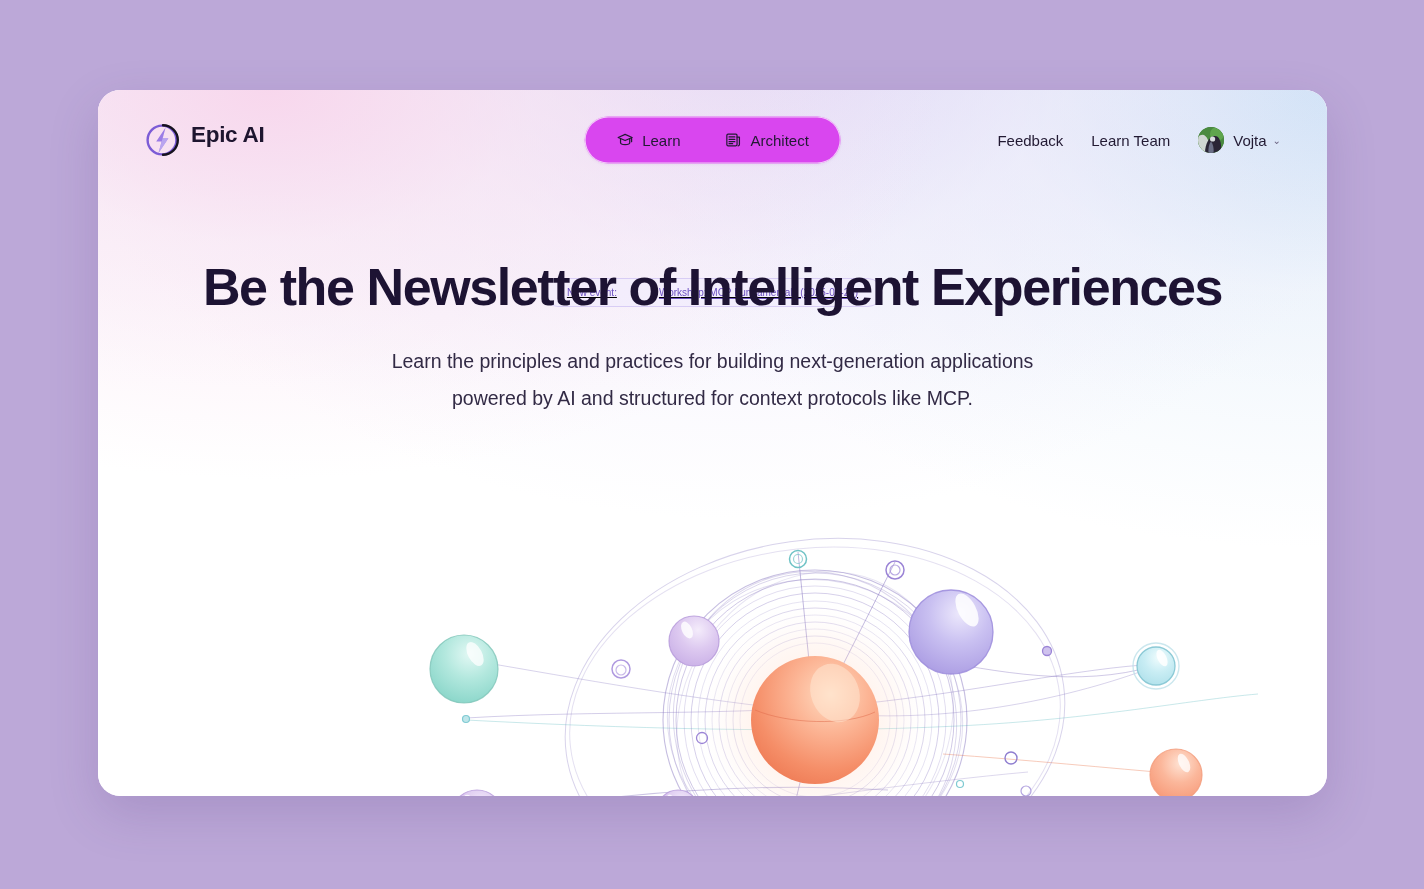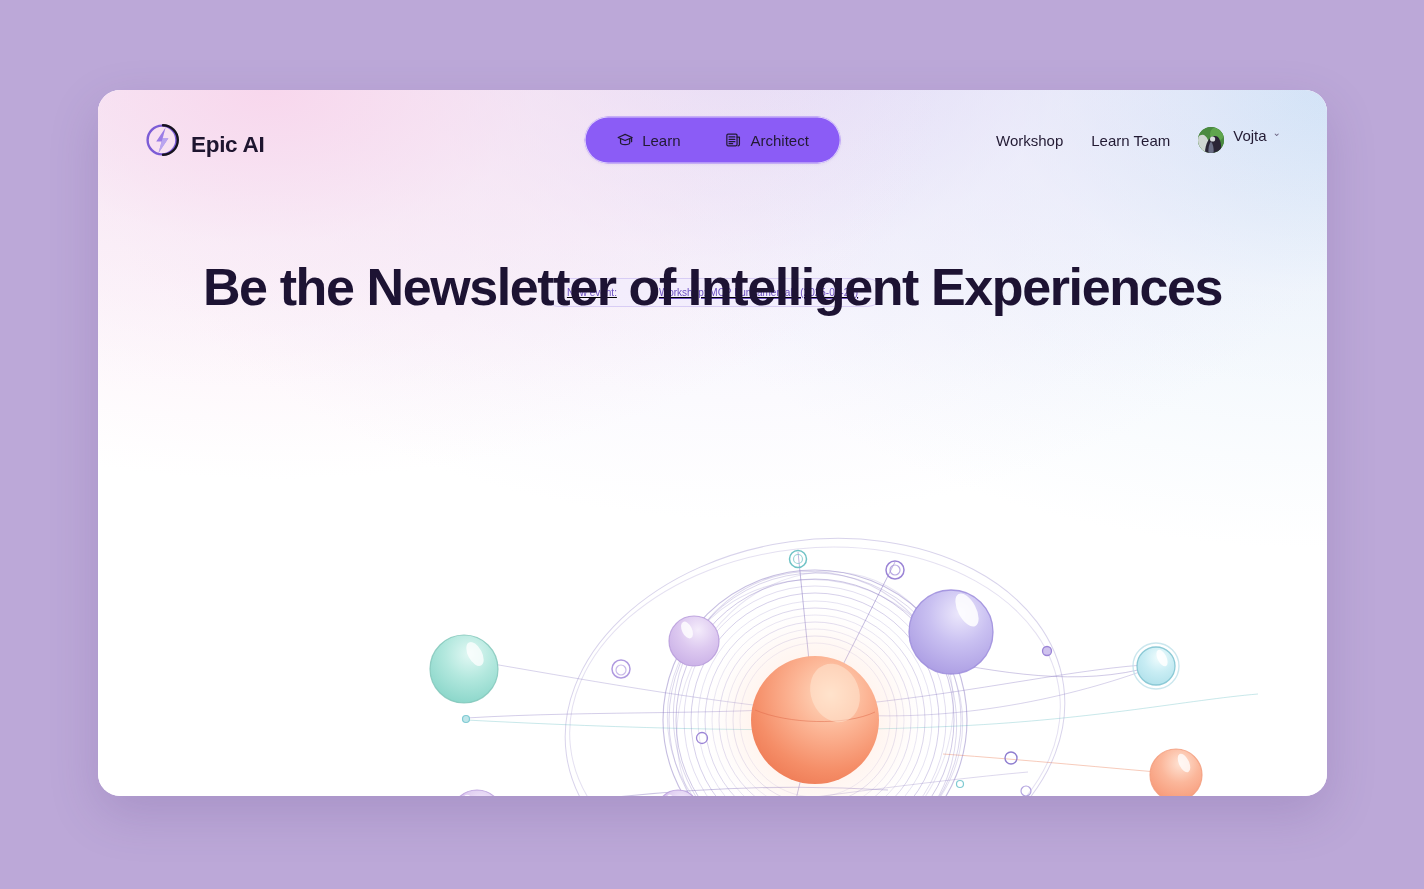--- a/index.html
+++ b/index.html
@@ -34,33 +34,33 @@
       linear-gradient(180deg,#f4eef9 0%, #fbf9fd 22%, #ffffff 42%, #ffffff 100%);
   }
 
   
   .header {
     position:absolute; left:0; top:0;
     width:100%; height:100px;
     display:flex; align-items:center;
     padding:0 46px;
   }
-  .brand { display:flex; align-items:flex-end; gap:11px; }
+  .brand { display:flex; align-items:flex-start; gap:11px; }
   .brand-mark { width:36px; height:36px; position:relative; }
   .brand-name {
     font-size:22.5px; font-weight:700; color:#1e152f;
     letter-spacing:-.3px;
   }
 
   
   .nav-pill {
     position:absolute; left:50%; top:50%;
     transform:translate(-50%,-50%);
     display:flex; align-items:center;
-    background:#8b5cf6;
+    background:#d946ef;
     border-radius:999px;
     padding:9px 10px;
     box-shadow:0 1px 3px rgba(90,60,120,.07), 0 0 0 1px rgba(255,255,255,.7) inset;
   }
   .nav-item {
     display:flex; align-items:center; gap:9px;
     padding:6px 22px;
     font-size:15px; color:#221a33; font-weight:400;
     cursor:pointer; border-radius:999px;
     white-space:nowrap;
@@ -68,21 +68,21 @@
   .nav-ico { width:17px; height:17px; display:block; flex:0 0 auto; }
 
   
   .rightnav {
     margin-left:auto;
     display:flex; align-items:center; gap:28px;
   }
   .rn-link {
     font-size:15px; color:#221a33; cursor:pointer; white-space:nowrap;
   }
-  .user { display:flex; gap:9px; cursor:pointer; }
+  .user { display:flex; align-items:center; gap:9px; cursor:pointer; }
   .avatar {
     width:26px; height:26px; border-radius:50%;
     overflow:hidden; position:relative; flex:0 0 auto;
     background:#3f7a3c;
   }
   .user-name { font-size:15px; color:#221a33; }
   .chev { font-size:10px; color:#6b6280; margin-left:-3px; }
 
   
   .event-banner {
@@ -178,21 +178,21 @@
               <path d="M5.2 9.2 H12"></path>
               <path d="M5.2 12 H12"></path>
               <path d="M5.2 14.3 H9.4"></path>
             </svg>
           </span>
           <span>Architect</span>
         </div>
       </div>
 
       <div class="rightnav">
-        <div class="rn-link">Workshop</div>
+        <div class="rn-link">Feedback</div>
         <div class="rn-link">Learn Team</div>
         <div class="user">
           <div class="avatar">
             <svg width="26" height="26" viewBox="0 0 26 26">
               <rect width="26" height="26" fill="#4a8a3f"></rect>
               <circle cx="19" cy="7" r="7" fill="#5fa64d"></circle>
               <path d="M0 26 L0 10 C4 6 8 8 10 13 C12 19 10 24 10 26 Z" fill="#cfd6d2"></path>
               <path d="M7 26 C7 17 11 10 16 9 C21 8 24 14 23 26 Z" fill="#2a2536"></path>
               <circle cx="14.6" cy="12" r="2.6" fill="#d9dee0"></circle>
               <path d="M13 14.6 C15 17 16 21 15.6 26 L10.4 26 C10.2 21 11 17 13 14.6 Z" fill="#6b6f86"></path>
@@ -204,20 +204,24 @@
       </div>
     </div>
 
     <div class="event-banner">
       <span class="event-pre">New event: </span>
       <span class="event-link">Workshop: MCP Fundamentals (2025-06-25)</span>
     </div>
 
     <div class="hero">
       <h1 class="headline">Be the Newsletter of Intelligent Experiences</h1>
+      <div class="subhead">
+        <span>Learn the principles and practices for building next-generation applications</span>
+        <span>powered by AI and structured for context protocols like MCP.</span>
+      </div>
     </div>
 
     <div class="illus">
       <svg width="1229" height="354" viewBox="0 0 1229 354" fill="none">
         <defs>
           <radialGradient id="gCore" cx="62%" cy="30%" r="78%">
             <stop offset="0%" stop-color="#ffdcc2"></stop>
             <stop offset="38%" stop-color="#fcb494"></stop>
             <stop offset="76%" stop-color="#f58e68"></stop>
             <stop offset="100%" stop-color="#ee7a54"></stop>

